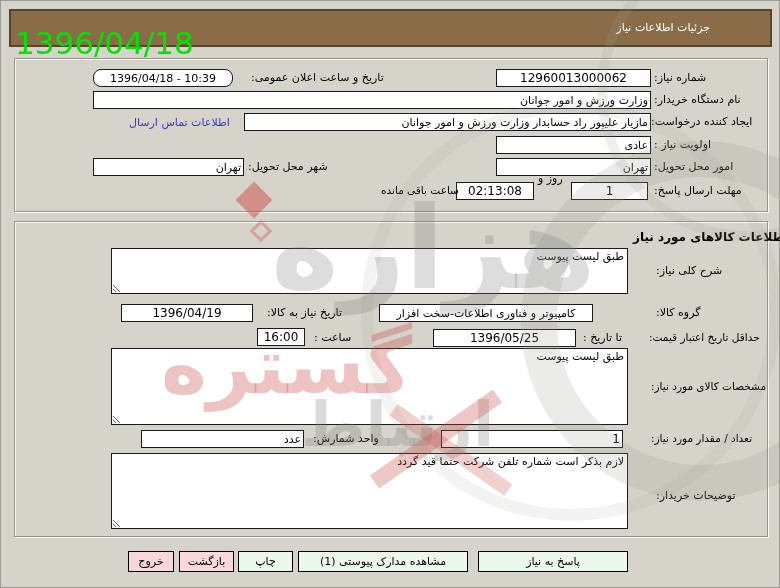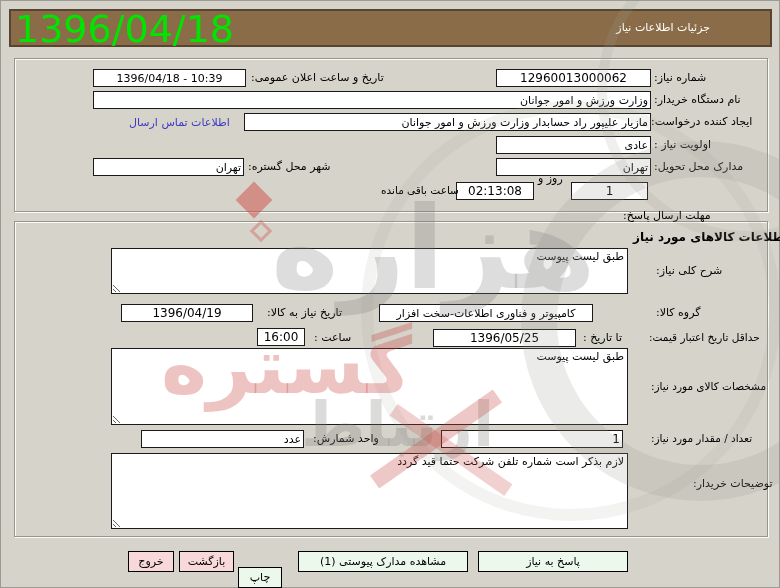--- a/index.html
+++ b/index.html
@@ -6,21 +6,21 @@
     --header-bg:#8a6d48; --date-green:#00e400; --link-blue:#3a3ac8;
     --btn-green:#edf8ec; --btn-pink:#f8d8d8; --page-bg:#d6d3ca;
   }
   *{margin:0;padding:0;box-sizing:border-box;}
   html,body{width:780px;height:588px;overflow:hidden;}
   body{font-family:"DejaVu Sans",sans-serif;background:var(--page-bg,#d6d3ca);position:relative;direction:rtl;}
   .screen{position:absolute;inset:0;border:1px solid #9b9b94;background:var(--page-bg,#d6d3ca);}
   .abs{position:absolute;}
   
   .hdr{left:8px;top:8px;width:763px;height:38px;background:var(--header-bg,#8a6d48);border:2px solid #564631;z-index:10;}
-  .hdr-date{position:absolute;left:4px;top:1px;font-size:38px;line-height:34px;color:var(--date-green,#00e400);direction:ltr;white-space:nowrap;}
+  .hdr-date{position:absolute;left:4px;top:15px;font-size:31px;line-height:34px;color:var(--date-green,#00e400);direction:ltr;white-space:nowrap;}
   .hdr-title{position:absolute;right:60px;top:10px;font-size:11px;color:#ffffff;white-space:nowrap;}
   
   .panel{border:1px solid #97948c;box-shadow:inset 1px 1px 0 #fbfaf7,1px 1px 0 #fbfaf7;z-index:10;}
   .p1{left:13px;top:57px;width:754px;height:154px;}
   .p2{left:13px;top:220px;width:754px;height:316px;}
   
   .lbl{font-size:11px;color:#000;white-space:nowrap;z-index:12;direction:rtl;}
   .lbl.tight{font-size:10.5px;}
   .sec-title{font-size:12px;font-weight:bold;color:#000;white-space:nowrap;z-index:12;}
   .fld{position:absolute;border:1px solid #1a1a1a;background:#fff;font-family:"DejaVu Sans",sans-serif;
@@ -58,38 +58,38 @@
   <div class="abs hdr">
     <div class="hdr-date">1396/04/18</div>
     <div class="hdr-title">جزئیات اطلاعات نیاز</div>
   </div>
 
   <div class="abs panel p1"></div>
 
   <div class="abs lbl" style="left:653px;top:70px;">شماره نیاز:</div>
   <input class="fld num" style="left: 495px; top: 68px; width: 155px;" readonly="" value="12960013000062">
   <div class="abs lbl" style="left:250px;top:70px;">تاریخ و ساعت اعلان عمومی:</div>
-  <input class="fld num" style="left: 92px; top: 68px; width: 153px; font-size: 11px;" readonly="" value="1396/04/18 - 10:39">
+  <input class="fld num" style="left: 92px; top: 68px; width: 140px; font-size: 11px; border-radius: 8px;" readonly="" value="1396/04/18 - 10:39">
 
   <div class="abs lbl" style="left:653px;top:92px;">نام دستگاه خریدار:</div>
   <input class="fld rtl-right" style="left: 92px; top: 90px; width: 558px;" readonly="" value="وزارت ورزش و امور جوانان">
 
   <div class="abs lbl" style="left:650px;top:114px;">ایجاد کننده درخواست:</div>
   <input class="fld rtl-right" style="left: 243px; top: 112px; width: 407px;" readonly="" value="مازیار علیپور راد حسابدار وزارت ورزش و امور جوانان">
   <div class="abs link" style="left:128px;top:115px;">اطلاعات تماس ارسال</div>
 
   <div class="abs lbl" style="left:653px;top:137px;">اولویت نیاز :</div>
   <input class="fld rtl-right" style="left: 495px; top: 135px; width: 155px;" readonly="" value="عادی">
 
-  <div class="abs lbl" style="left:653px;top:159px;">مدارک محل تحویل:</div>
+  <div class="abs lbl" style="left:653px;top:159px;">امور محل تحویل:</div>
   <input class="fld rtl-right" style="left: 495px; top: 157px; width: 155px;" readonly="" value="تهران">
-  <div class="abs lbl" style="left:247px;top:159px;">شهر محل گستره:</div>
+  <div class="abs lbl" style="left:247px;top:159px;">شهر محل تحویل:</div>
   <input class="fld rtl-right" style="left: 92px; top: 157px; width: 151px;" readonly="" value="تهران">
 
-  <div class="abs lbl" style="left:622px;top:183px;margin-top:25px;">مهلت ارسال پاسخ:</div>
+  <div class="abs lbl" style="left:653px;top:183px;">مهلت ارسال پاسخ:</div>
   <input class="fld num" style="left: 570px; top: 181px; width: 77px;" readonly="" value="1">
   <div class="abs lbl" style="left:537px;top:171px;">روز و</div>
   <input class="fld num" style="left: 455px; top: 181px; width: 78px;" readonly="" value="02:13:08">
   <div class="abs lbl" style="left:380px;top:183px;font-size:10.5px;">ساعت باقی مانده</div>
 
   <div class="abs panel p2"></div>
 
   <div class="abs sec-title" style="left:620px;top:229px;margin-left:12px;">اطلاعات کالاهای مورد نیاز</div>
 
   <div class="abs lbl" style="left:655px;top:263px;">شرح کلی نیاز:</div>
@@ -107,26 +107,26 @@
   <input class="fld num" style="left: 256px; top: 327px; width: 48px;" readonly="" value="16:00">
 
   <div class="abs lbl tight" style="left:650px;top:379px;">مشخصات کالای مورد نیاز:</div>
   <textarea class="ta" style="left: 110px; top: 347px; width: 517px; height: 77px;" readonly="">طبق لیست پیوست</textarea>
 
   <div class="abs lbl tight" style="left:650px;top:431px;">تعداد / مقدار مورد نیاز:</div>
   <input class="fld rtl-right num" style="left: 440px; top: 429px; width: 182px; text-align: right; direction: ltr;" readonly="" value="1">
   <div class="abs lbl" style="left:312px;top:431px;">واحد شمارش:</div>
   <input class="fld rtl-right" style="left: 140px; top: 429px; width: 163px;" readonly="" value="عدد">
 
-  <div class="abs lbl" style="left:655px;top:476px;margin-left:37px;">توضیحات خریدار:</div>
+  <div class="abs lbl" style="left:655px;top:488px;">توضیحات خریدار:</div>
   <textarea class="ta" style="left: 110px; top: 452px; width: 517px; height: 76px;" readonly="">لازم بذکر است شماره تلفن شرکت حتما قید گردد</textarea>
 
   <button class="btn green" style="left:477px;top:550px;width:150px;">پاسخ به نیاز</button>
   <button class="btn green" style="left:297px;top:550px;width:170px;">مشاهده مدارک پیوستی (1)</button>
-  <button class="btn green" style="left:237px;top:550px;width:44px;margin-top:16px;">چاپ</button>
+  <button class="btn green" style="left:237px;top:550px;width:55px;">چاپ</button>
   <button class="btn pink" style="left:178px;top:550px;width:55px;">بازگشت</button>
   <button class="btn pink" style="left:127px;top:550px;width:46px;">خروج</button>
 
   <div class="wm">
     <div class="wm-ring1"></div>
     <div class="wm-ring2"></div>
     <div class="wm-ring3"></div>
     <div class="wm-t1">هزاره</div>
     <div class="wm-t2">گستره</div>
     <div class="wm-t3">ارتباط</div>

